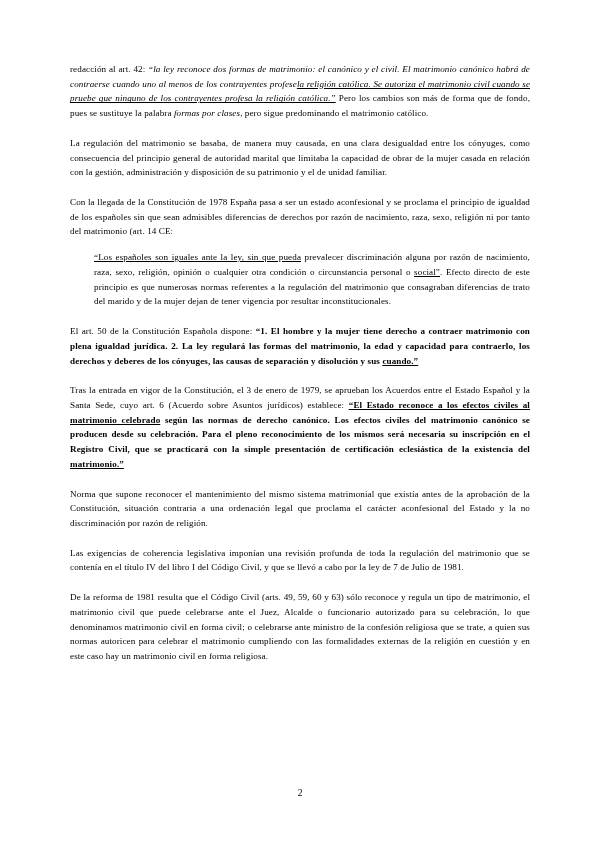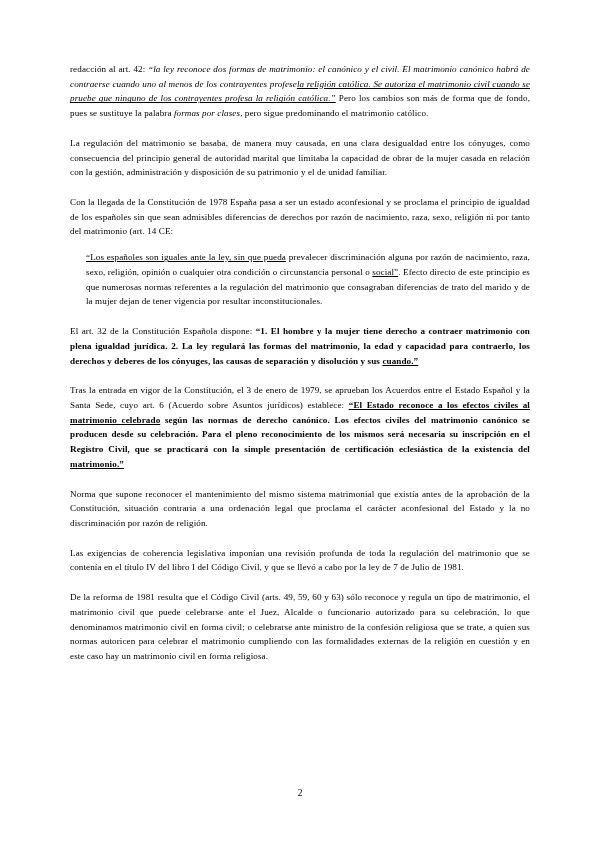--- a/index.html
+++ b/index.html
@@ -24,21 +24,21 @@
   .para {
     font-size: 9.1px;
     line-height: 1.62;
     text-align: justify;
     margin: 0 0 11px 0;
     letter-spacing: 0.01em;
   }
   .para.tight {
   }
   .indent-block {
-    margin-left: 16px;
+    margin-left: 24px;
   }
   .italic {
     font-style: italic;
   }
   .bold {
     font-weight: bold;
   }
   .underline {
     text-decoration: underline;
   }
@@ -74,21 +74,21 @@
     <span>Con la llegada de la Constitución de 1978 España pasa a ser un estado aconfesional y se proclama el principio de igualdad de los españoles sin que sean admisibles diferencias de derechos por razón de nacimiento, raza, sexo, religión ni por tanto del matrimonio (art. 14 CE:</span>
   </p>
 
   <p class="para indent-block">
     <span class="underline">“Los españoles son iguales ante la ley, sin que pueda</span><span> prevalecer discriminación alguna por razón de nacimiento, raza, sexo, religión, opinión o cualquier otra condición o circunstancia personal o </span><span class="underline">social”</span><span>. Efecto directo de este principio es que numerosas normas referentes a la regulación del matrimonio que consagraban diferencias de trato del marido y de la mujer dejan de tener vigencia por resultar inconstitucionales.</span>
   </p>
 
   <div class="spacer-sm"></div>
 
   <p class="para">
-    <span>El art. 32 de la Constitución Española dispone: </span><span class="bold">“1. El hombre y la mujer tiene derecho a contraer matrimonio con plena igualdad jurídica. 2. La ley regulará las formas del matrimonio, la edad y capacidad para contraerlo, los derechos y deberes de los cónyuges, las causas de separación y disolución y sus </span><span class="bold underline">cuando.”</span>
+    <span>El art. 50 de la Constitución Española dispone: </span><span class="bold">“1. El hombre y la mujer tiene derecho a contraer matrimonio con plena igualdad jurídica. 2. La ley regulará las formas del matrimonio, la edad y capacidad para contraerlo, los derechos y deberes de los cónyuges, las causas de separación y disolución y sus </span><span class="bold underline">cuando.”</span>
   </p>
 
   <div class="spacer-sm"></div>
 
   <p class="para">
     <span>Tras la entrada en vigor de la Constitución, el 3 de enero de 1979, se aprueban  los Acuerdos entre el Estado Español y la Santa Sede, cuyo art. 6 (Acuerdo sobre Asuntos jurídicos) establece: </span><span class="bold underline">“El Estado reconoce a los efectos civiles al matrimonio celebrado</span><span class="bold"> según las normas de derecho canónico. Los efectos civiles del matrimonio canónico se producen desde su celebración. Para el pleno reconocimiento de los mismos será necesaria su inscripción en el Registro Civil, que se practicará con la simple presentación de certificación eclesiástica de la existencia del </span><span class="bold underline">matrimonio.”</span>
   </p>
 
   <div class="spacer-sm"></div>
 

